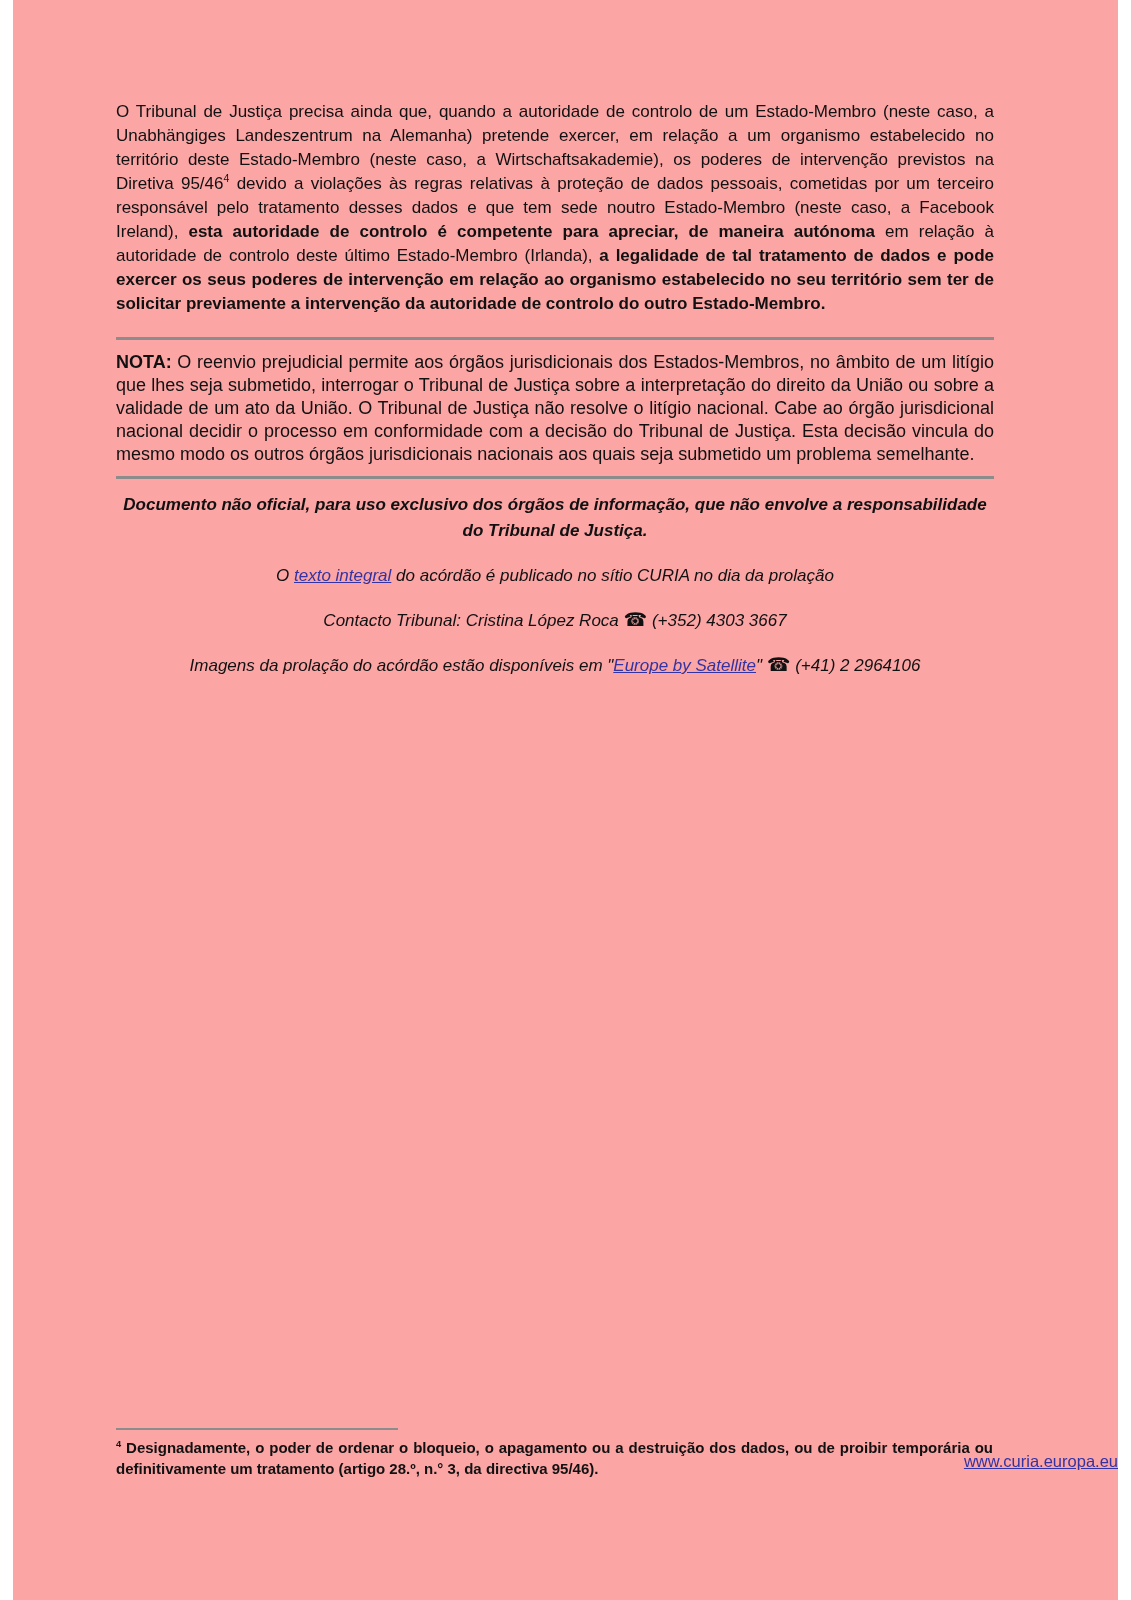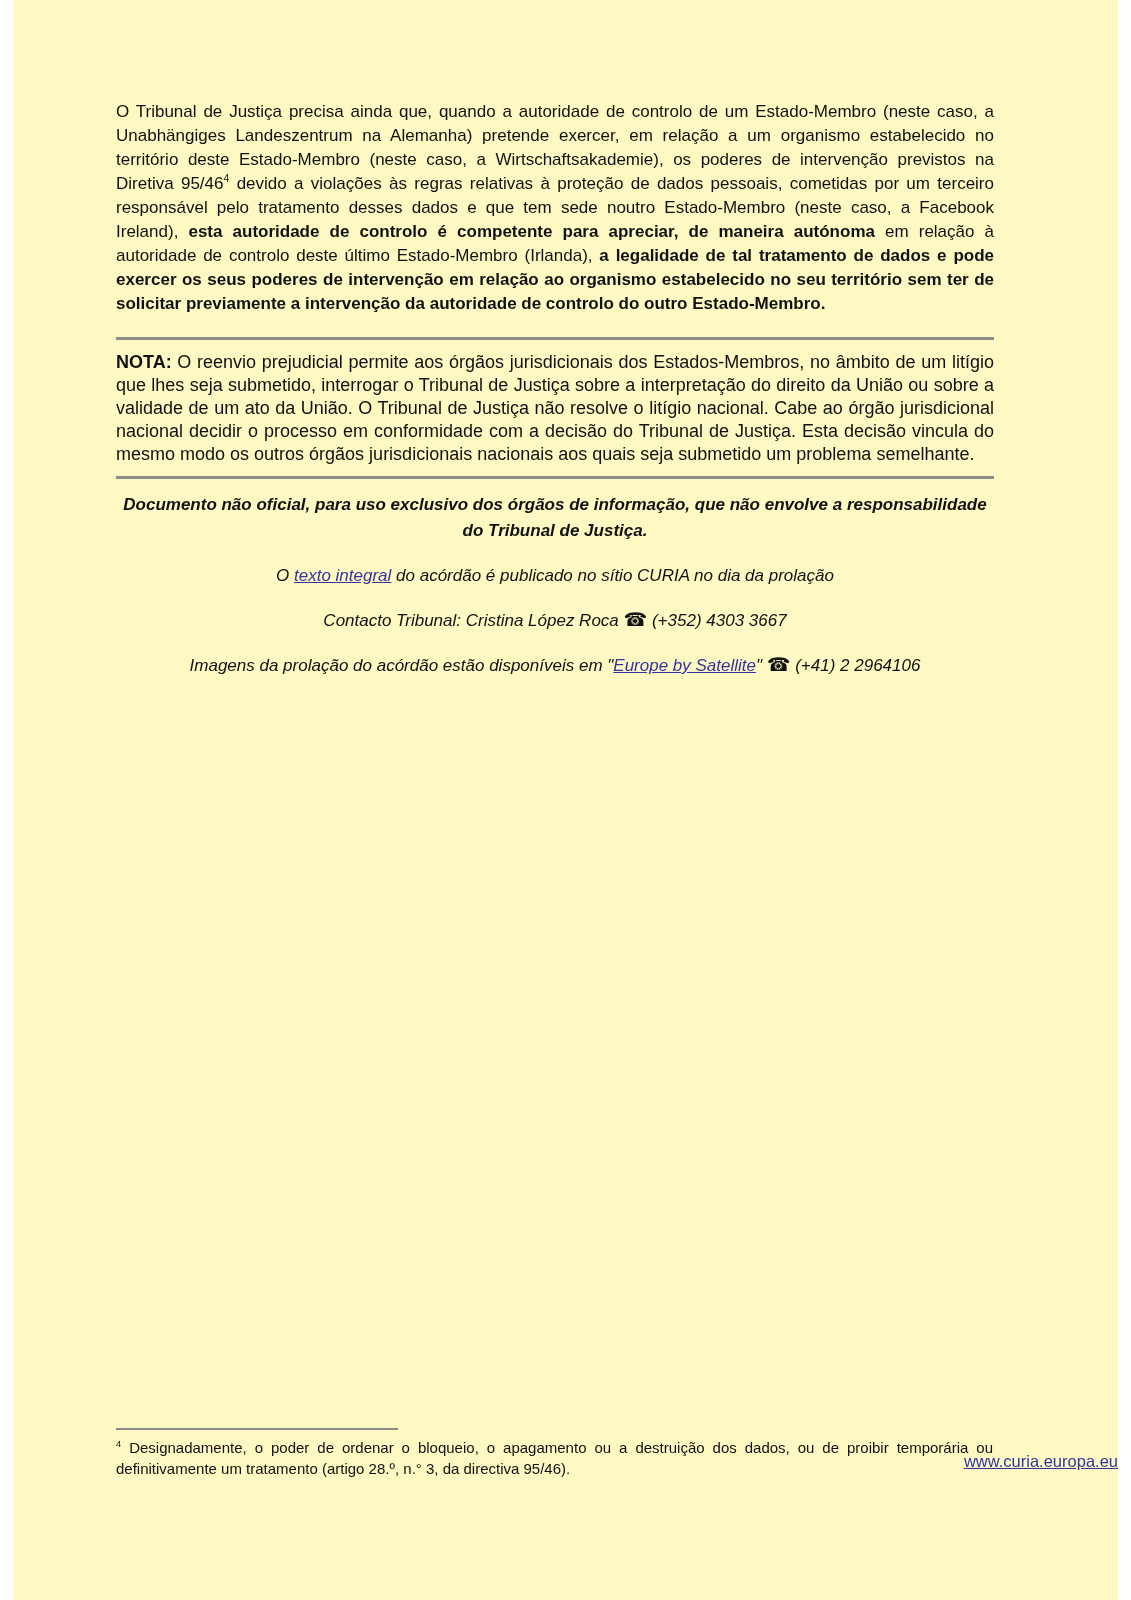--- a/index.html
+++ b/index.html
@@ -1,21 +1,21 @@
 <!DOCTYPE html>
 <html style="--text: #111111; --link: #3333a3; --rule: #8c8c8c;"><head>
 <meta charset="utf-8">
 <style>
   * { margin: 0; padding: 0; box-sizing: border-box; }
   html, body { background: #ffffff; }
   .page {
     position: relative;
     width: 1105px;
     height: 1600px;
-    background: #fef9c3;
+    background: #fca5a5;
     font-family: "Liberation Sans", "DejaVu Sans", sans-serif;
     color: var(--text, #111111);
     overflow: hidden;
     margin: 0 auto;
   }
   .content { padding: 100px 124px 0 103px; }
 
   .body-text {
     font-size: 17px;
     line-height: 24px;
@@ -55,20 +55,21 @@
     font-style: normal;
     font-size: 19px;
     line-height: 1;
   }
 
   .footnote-block {
     position: absolute;
     left: 103px;
     right: 125px;
     top: 1428px;
+    font-weight: bold;
   }
   .footnote-rule {
     width: 282px;
     height: 2px;
     background: var(--rule, #8c8c8c);
     margin-bottom: 7px;
   }
   .footnote-text {
     font-size: 15px;
     line-height: 21px;

